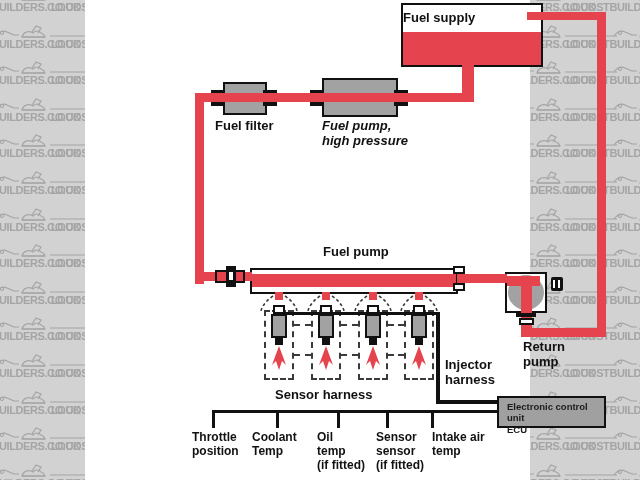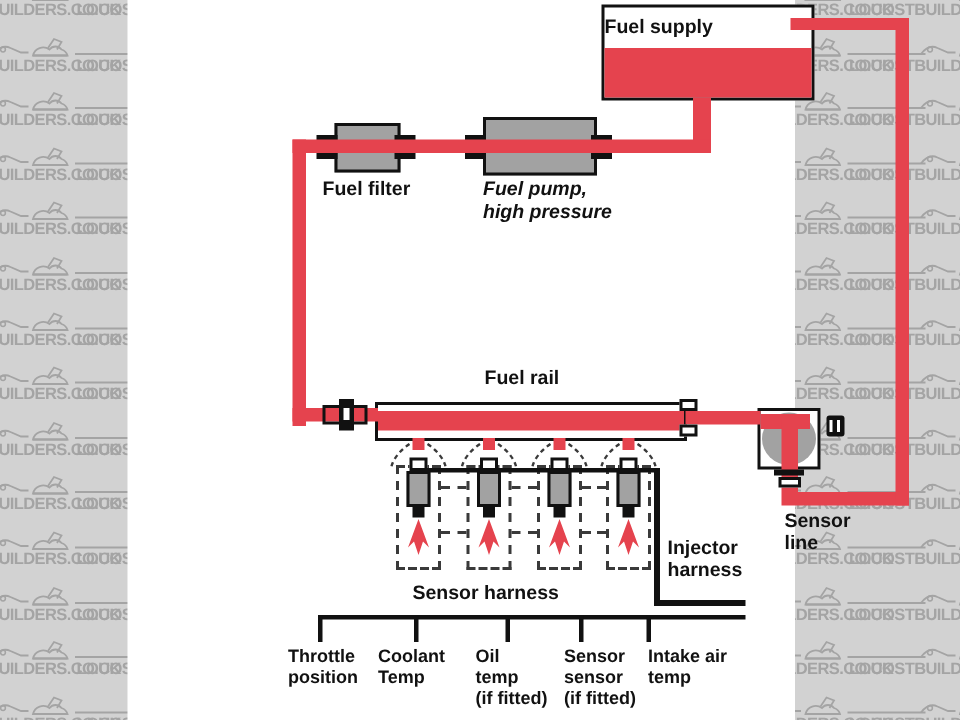--- a/index.html
+++ b/index.html
@@ -946,42 +946,42 @@
     <div class="fit" style="left:126px;top:90px;width:14px;height:16px;"></div>
     <div class="fit" style="left:178px;top:90px;width:14px;height:16px;"></div>
     <div class="comp" style="left:138px;top:82px;width:44px;height:33px;"></div>
     <div class="fit" style="left:225px;top:90px;width:14px;height:16px;"></div>
     <div class="fit" style="left:309px;top:90px;width:14px;height:16px;"></div>
     <div class="comp" style="left:237px;top:78px;width:76px;height:39px;"></div>
     <div class="lbl" style="left:130px;top:119px;">Fuel filter</div>
     <div class="lbl" style="left:237px;top:119px;font-style:italic;">Fuel pump,
 high pressure</div>
 
-    <div class="lbl" style="left:238px;top:245px;">Fuel rail</div>
+    <div class="lbl" style="left:238px;top:245px;">Fuel pump</div>
     <div class="whitebox" style="left:165px;top:268px;width:208px;height:26px;">
       <div class="abs" style="left:0;right:0;top:4px;height:13px;background:var(--fuel);"></div>
     </div>
 
     <div class="abs" style="left:130px;top:270px;width:30px;height:13px;border:2px solid #111;box-sizing:border-box;z-index:5;"></div>
     <div class="fit5" style="left:141px;top:266px;width:10px;height:21px;"></div>
     <div class="abs" style="left:144px;top:272px;width:4px;height:8px;background:#fff;z-index:5;"></div>
 
     <div class="wfit" style="left:368px;top:266px;width:12px;height:8px;"></div>
     <div class="wfit" style="left:368px;top:283px;width:12px;height:8px;"></div>
 
     <div class="whitebox" style="left:420px;top:272px;width:42px;height:41px;">
       <div class="abs" style="left:1px;top:1px;width:36px;height:35px;border-radius:50%;background:var(--comp);"></div>
     </div>
     <div class="fit5" style="left:431px;top:313px;width:20px;height:4px;"></div>
     <div class="wfit" style="left:434px;top:318px;width:15px;height:7px;"></div>
     <div class="abs" style="left:466px;top:277px;width:12px;height:14px;background:#111;border-radius:2px;z-index:5;">
       <div class="abs" style="left:2px;top:3px;width:2px;height:8px;background:#fff;"></div>
       <div class="abs" style="left:7px;top:3px;width:2px;height:8px;background:#fff;"></div>
     </div>
-    <div class="lbl" style="left:438px;top:340px;">Sensor line</div>
+    <div class="lbl" style="left:438px;top:340px;">Return pump</div>
 
     <div class="dashbox" style="left:179px;top:310px;width:30px;height:70px;"></div>
     <div class="dashbox" style="left:226px;top:310px;width:30px;height:70px;"></div>
     <div class="dashbox" style="left:273px;top:310px;width:30px;height:70px;"></div>
     <div class="dashbox" style="left:319px;top:310px;width:30px;height:70px;"></div>
     <div class="dashlink" style="left:209px;top:324px;width:17px;"></div>
     <div class="dashlink" style="left:209px;top:354px;width:17px;"></div>
     <div class="dashlink" style="left:256px;top:324px;width:17px;"></div>
     <div class="dashlink" style="left:256px;top:354px;width:17px;"></div>
     <div class="dashlink" style="left:303px;top:324px;width:16px;"></div>
@@ -1042,20 +1042,24 @@
 
     <div class="lbl" style="left:360px;top:358px;">Injector
 harness</div>
     <div class="wire" style="left:127px;top:410px;width:285px;height:3px;"></div>
     <div class="wire" style="left:127px;top:410px;width:3px;height:18px;"></div>
     <div class="wire" style="left:191px;top:410px;width:3px;height:18px;"></div>
     <div class="wire" style="left:252px;top:410px;width:3px;height:18px;"></div>
     <div class="wire" style="left:301px;top:410px;width:3px;height:18px;"></div>
     <div class="wire" style="left:346px;top:410px;width:3px;height:18px;"></div>
 
+    <div id="ecu">
+      <div class="txt">Electronic control unit
+ECU</div>
+    </div>
 
     <div class="lbl sens" style="left:107px;top:431px;">Throttle
 position</div>
     <div class="lbl sens" style="left:167px;top:431px;">Coolant
 Temp</div>
     <div class="lbl sens" style="left:232px;top:431px;">Oil
 temp
 (if fitted)</div>
     <div class="lbl sens" style="left:291px;top:431px;">Sensor
 sensor

